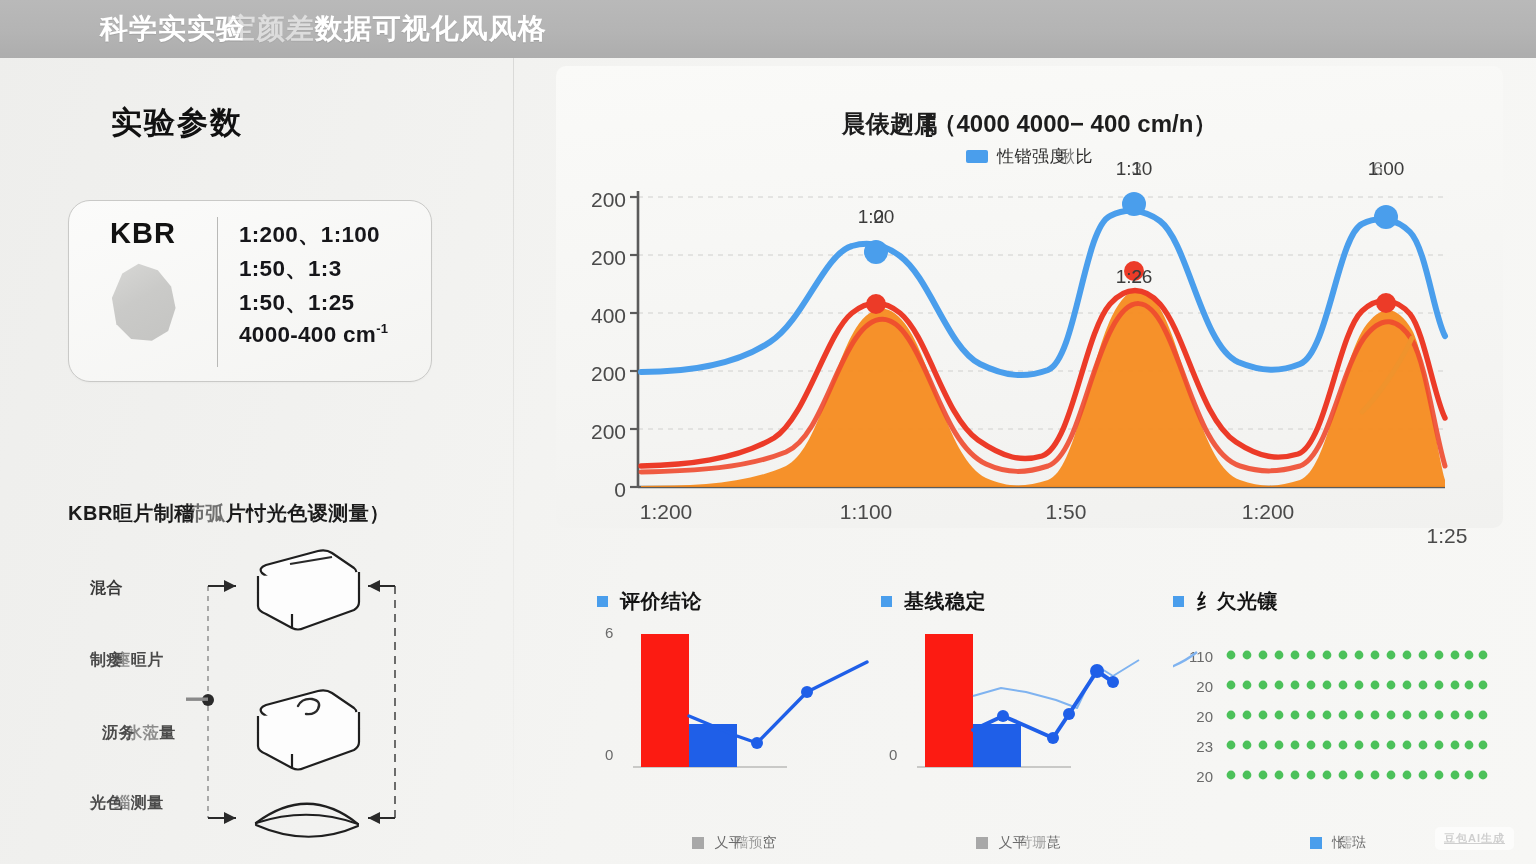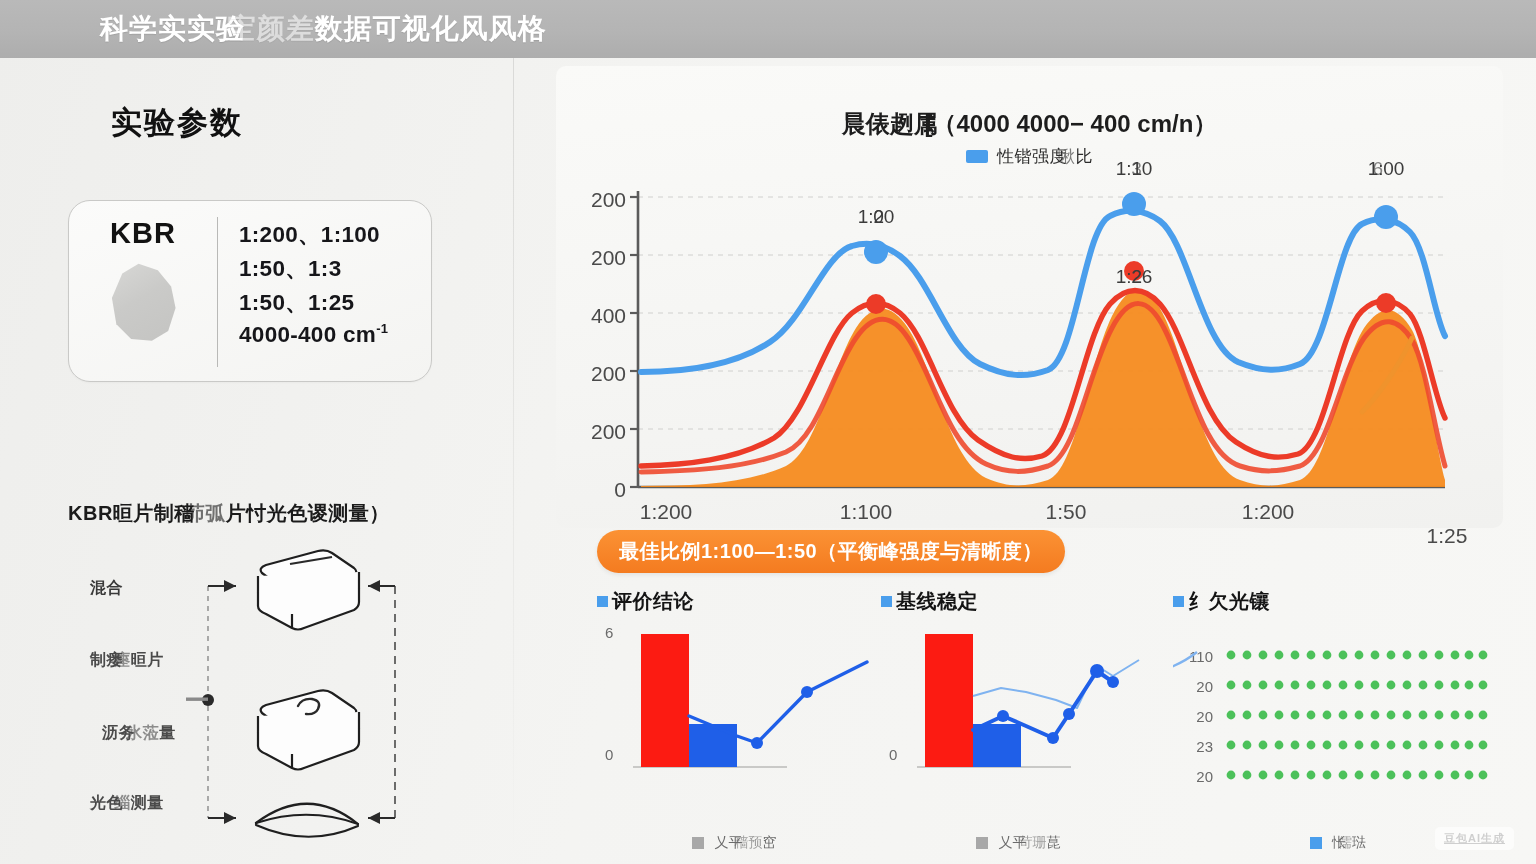--- a/index.html
+++ b/index.html
@@ -146,21 +146,21 @@
     display: flex; align-items: center;
     color: #fff; font-size: 20px; font-weight: 700; letter-spacing: .5px;
     box-shadow: 0 2px 4px rgba(0,0,0,.07);
     white-space: nowrap;
   }
 
   
   .mini { position: absolute; top: 530px; height: 270px; }
   .mini-title {
     position: absolute; left: 0; top: 0;
-    display: flex; align-items: center; gap: 4px;
+    display: flex; align-items: center; gap: 12px;
     font-size: 20px; font-weight: 800; color: #141414; letter-spacing: .5px;
     white-space: nowrap;
   }
   .mini-sq { width: 11px; height: 11px; background: #4a9eec; }
   .mini-body { position: absolute; left: 0; top: 38px; width: 100%; height: 190px; }
   .mini-ylab { position: absolute; font-size: 15px; color: #6a6a6a; }
   .mini-legend {
     position: absolute; bottom: 6px; left: 0; right: 0;
     display: flex; justify-content: center; align-items: center; gap: 10px;
     font-size: 14px; color: #6b6b6b; white-space: nowrap;
@@ -378,21 +378,20 @@
 
       <div class="pt-label" style="left:578px; top:200px;"><span>1:2</span><span class="ghost">2</span><span>6</span></div>
 
       <div class="xtick" style="left:110px; top:434px;">1:200</div>
       <div class="xtick" style="left:310px; top:434px;">1:100</div>
       <div class="xtick" style="left:510px; top:434px;">1:50</div>
       <div class="xtick" style="left:712px; top:434px;">1:200</div>
       <div class="xtick" style="left:891px; top:434px;margin-top:24px;">1:25</div>
     </div>
 
-    <div class="badge">最佳比例1:100—1:50（平衡峰强度与清晰度）</div>
 
     <div class="mini" style="left:84px; width:275px;">
       <div class="mini-title">
         <span class="mini-sq"></span>
         <span>评价结论</span>
       </div>
       <div class="mini-body">
         <div class="mini-ylab" style="left:8px; top:-2px;">6</div>
         <div class="mini-ylab" style="left:8px; top:120px;">0</div>
         <svg width="275" height="160" style="position:absolute;left:0;top:0;">

